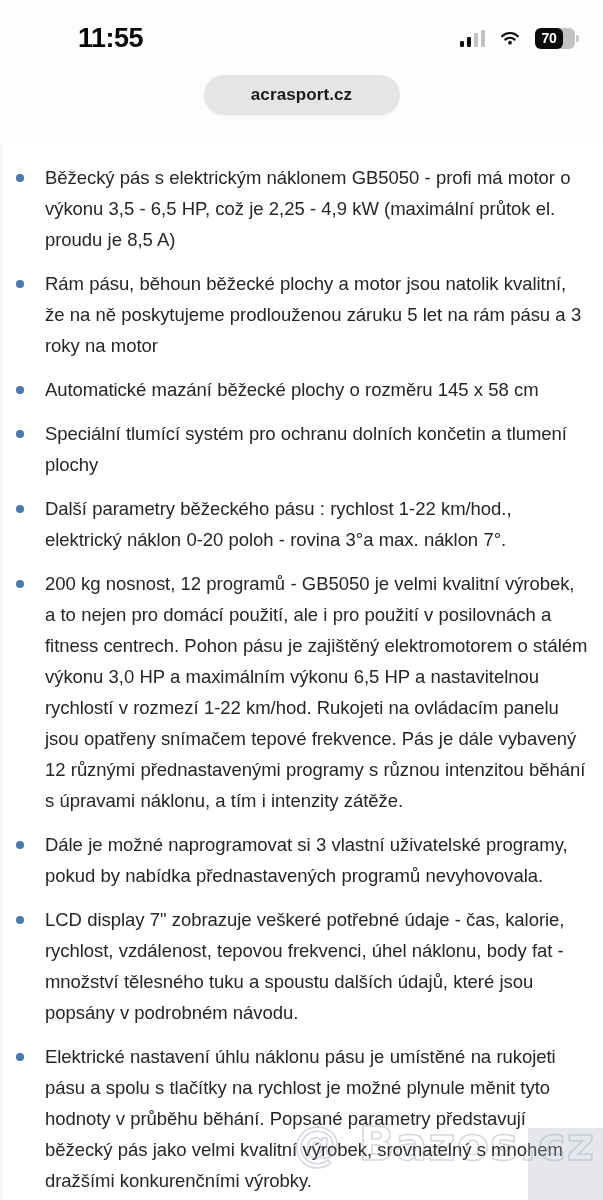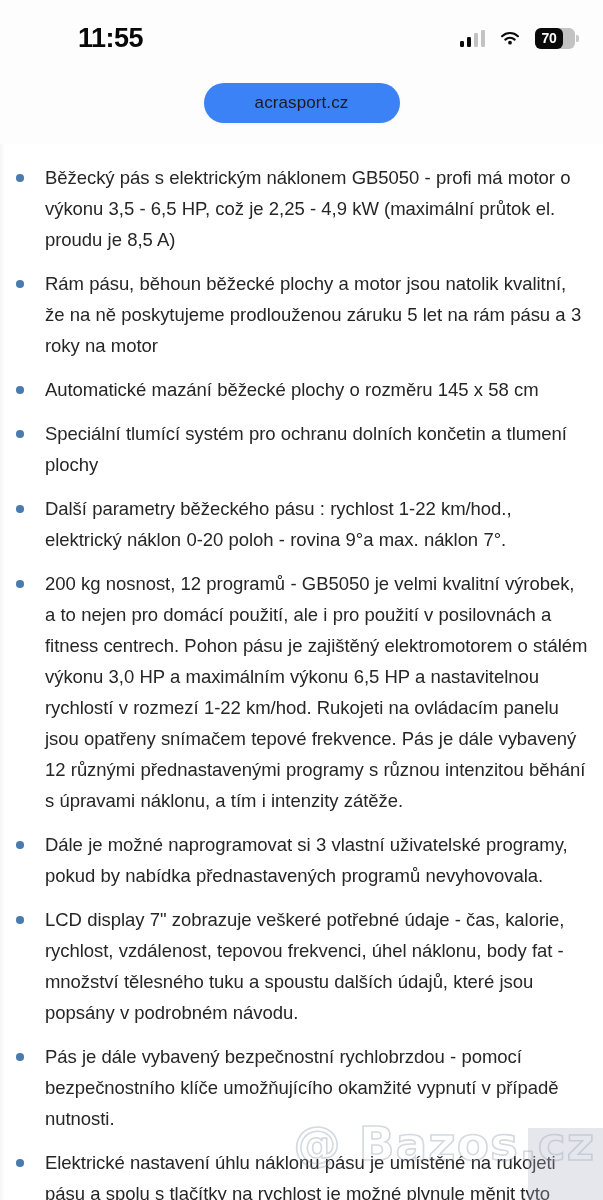--- a/index.html
+++ b/index.html
@@ -108,31 +108,32 @@
     top: 72px;
     left: 0;
     width: 603px;
     height: 72px;
     background: #fdfdfd;
   }
   .url-pill {
     position: absolute;
     left: 50%;
     transform: translateX(-50%);
-    top: 11px;
+    top: 3px;
     min-width: 144px;
     padding: 10px 26px;
     border-radius: 22px;
-    background: #3b82f6;
+    background: #e5e5e5;
     box-shadow: 0 1px 3px rgba(0,0,0,0.045);
     text-align: center;
     font-size: 17px;
     color: #1b1b1b;
     letter-spacing: 0.1px;
     white-space: nowrap;
+    font-weight: bold;
   }
   
   .content {
     position: absolute;
     top: 144px;
     left: 0;
     width: 603px;
     height: 1056px;
     background: #ffffff;
     overflow: hidden;
@@ -233,25 +234,24 @@
   </div>
 
   <div class="content">
     <div class="edge-left"></div>
 
     <ul class="bullets">
       <li>Běžecký pás s elektrickým náklonem GB5050 - profi má motor o výkonu 3,5 - 6,5 HP, což je 2,25 - 4,9 kW (maximální průtok el. proudu je 8,5 A)</li>
       <li>Rám pásu, běhoun běžecké plochy a motor jsou natolik kvalitní, že na ně poskytujeme prodlouženou záruku 5 let na rám pásu a 3 roky na motor</li>
       <li>Automatické mazání běžecké plochy o rozměru 145 x 58 cm</li>
       <li>Speciální tlumící systém pro ochranu dolních končetin a tlumení plochy</li>
-      <li>Další parametry běžeckého pásu : rychlost 1-22 km/hod., elektrický náklon 0-20 poloh - rovina 9°a max. náklon 7°.</li>
+      <li>Další parametry běžeckého pásu : rychlost 1-22 km/hod., elektrický náklon 0-20 poloh - rovina 3°a max. náklon 7°.</li>
       <li>200 kg nosnost, 12 programů - GB5050 je velmi kvalitní výrobek, a to nejen pro domácí použití, ale i pro použití v posilovnách a fitness centrech. Pohon pásu je zajištěný elektromotorem o stálém výkonu 3,0 HP a maximálním výkonu 6,5 HP a nastavitelnou rychlostí v rozmezí 1-22 km/hod. Rukojeti na ovládacím panelu jsou opatřeny snímačem tepové frekvence. Pás je dále vybavený 12 různými přednastavenými programy s různou intenzitou běhání s úpravami náklonu, a tím i intenzity zátěže.</li>
       <li>Dále je možné naprogramovat si 3 vlastní uživatelské programy, pokud by nabídka přednastavených programů nevyhovovala.</li>
       <li>LCD display 7" zobrazuje veškeré potřebné údaje - čas, kalorie, rychlost, vzdálenost, tepovou frekvenci, úhel náklonu, body fat - množství tělesného tuku a spoustu dalších údajů, které jsou popsány v podrobném návodu.</li>
-      <li>Pás je dále vybavený bezpečnostní rychlobrzdou - pomocí bezpečnostního klíče umožňujícího okamžité vypnutí v případě nutnosti.</li>
       <li>Elektrické nastavení úhlu náklonu pásu je umístěné na rukojeti pásu a spolu s tlačítky na rychlost je možné plynule měnit tyto hodnoty v průběhu běhání. Popsané parametry představují běžecký pás jako velmi kvalitní výrobek, srovnatelný s mnohem dražšími konkurenčními výrobky.</li>
 
     </ul>
 
     <div class="watermark">@ Bazos.cz</div>
 
     <div class="tintblock"></div>
   </div>
 
 </div>

